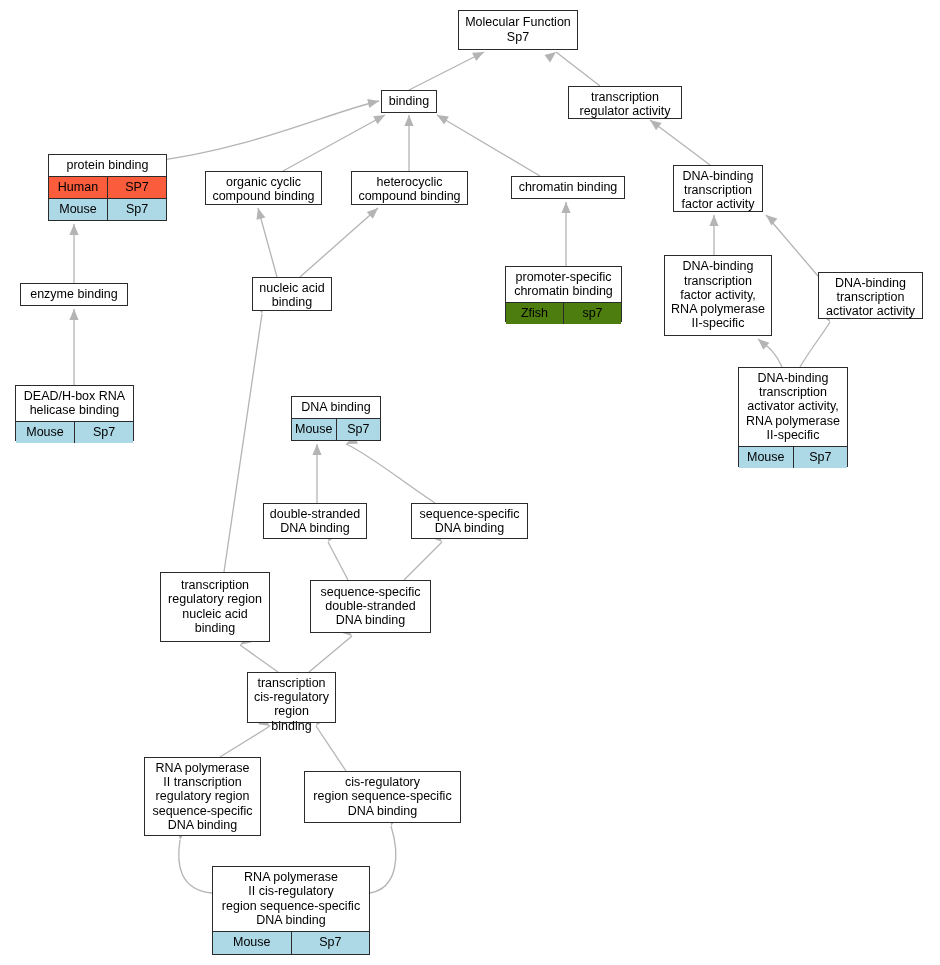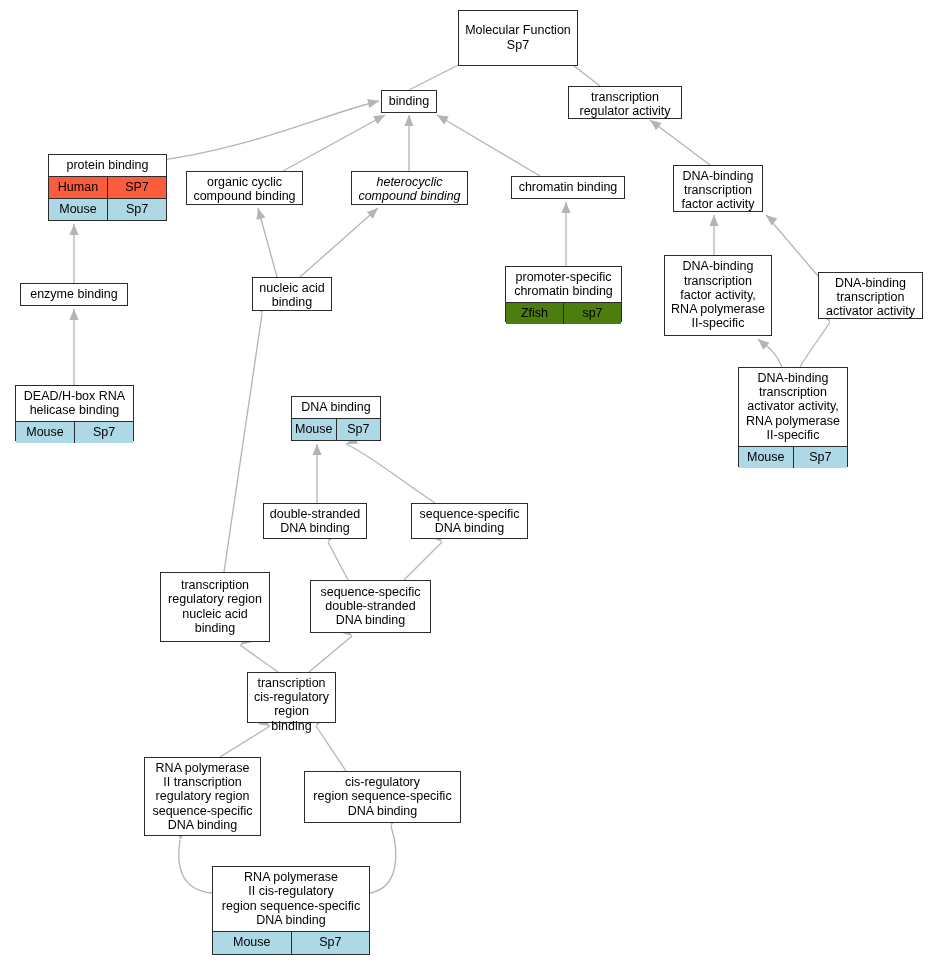--- a/index.html
+++ b/index.html
@@ -172,21 +172,21 @@
       <g>
         <path d="M 212 893 C 180 890 176 865 180 840" stroke="#b4b4b4" stroke-width="1.3" fill="none"></path>
         <polygon points="180,840 186.31792012900544,829.8884281516913 177.23895663077568,828.4010069612374" fill="#b4b4b4"></polygon>
       </g>
       <g>
         <path d="M 370 893 C 398 888 400 855 391 826" stroke="#b4b4b4" stroke-width="1.3" fill="none"></path>
         <polygon points="391,826 398.7580311096544,816.946108389116 390.0032920298708,814.1186459853145" fill="#b4b4b4"></polygon>
       </g>
     </svg>
   <div id="node-layer">
-      <div class="node" style="left: 458px; top: 10px; width: 120px; height: 56px;">
+      <div class="node" style="left: 458px; top: 10px; width: 120px; height: 40px;">
         <div class="title">Molecular Function
 Sp7</div>
       </div>
       <div class="node" style="left: 381px; top: 90px; width: 56px; height: 23px;">
         <div class="title">binding</div>
       </div>
       <div class="node" style="left: 568px; top: 86px; width: 114px; height: 33px;">
         <div class="title">transcription
 regulator activity</div>
       </div>
@@ -194,25 +194,25 @@
         <div class="title">protein binding</div>
         <div class="annrow" style="background: rgb(250, 92, 60);">
           <div class="cell left">Human</div>
           <div class="cell">SP7</div>
         </div>
         <div class="annrow" style="background: rgb(173, 216, 230);">
           <div class="cell left">Mouse</div>
           <div class="cell">Sp7</div>
         </div>
       </div>
-      <div class="node" style="left: 186px; top: 171px; width: 117px; height: 34px;">
+      <div class="node" style="left: 205px; top: 171px; width: 117px; height: 34px;">
         <div class="title">organic cyclic
 compound binding</div>
       </div>
-      <div class="node" style="left: 351px; top: 171px; width: 117px; height: 34px; font-style: italic;">
+      <div class="node" style="left: 351px; top: 171px; width: 117px; height: 34px;">
         <div class="title">heterocyclic
 compound binding</div>
       </div>
       <div class="node" style="left: 511px; top: 176px; width: 114px; height: 23px;">
         <div class="title">chromatin binding</div>
       </div>
       <div class="node" style="left: 673px; top: 165px; width: 90px; height: 47px;">
         <div class="title">DNA-binding
 transcription
 factor activity</div>

